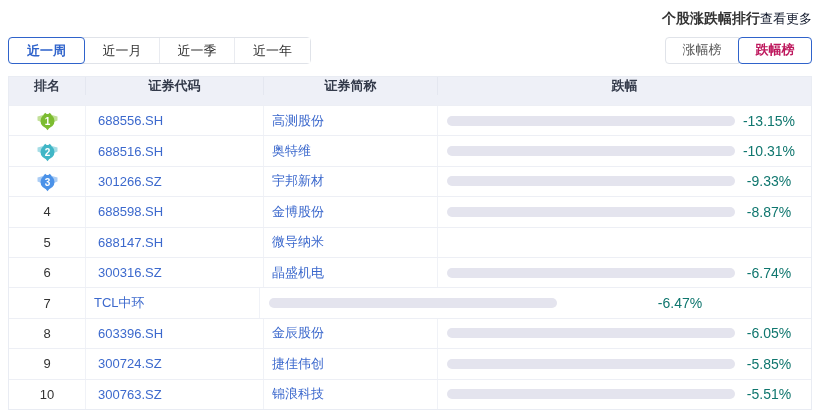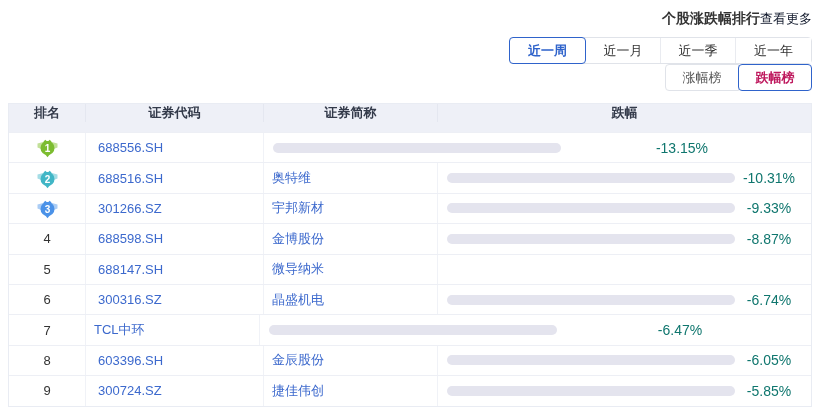--- a/index.html
+++ b/index.html
@@ -20,22 +20,21 @@
     height: 20px;
   }
   .title { font-size: 14px; font-weight: bold; color: #333; }
   .more-link { font-size: 13px; color: #0f172a; text-decoration: none; cursor: pointer; }
 
   
   .tabsbar {
     margin-top: 8px;
     display: flex;
     justify-content: space-between;
-    align-items: flex-end;
-    flex-direction: column;
+    align-items: flex-start;
   }
   .period-tabs {
     display: flex;
     border: 1px solid #e0e3e9;
     border-radius: 4px;
     background: #fff;
   }
   .period-tab {
     width: 75px;
     height: 25px;
@@ -64,20 +63,21 @@
   .board-tab {
     width: 74px;
     height: 27px;
     line-height: 25px;
     text-align: center;
     font-size: 13px;
     color: #555;
     border: 1px solid #e0e3e9;
     background: #fff;
     cursor: pointer;
+    font-family: Liberation Mono, monospace;
   }
   .board-tab:first-child { border-radius: 4px 0 0 4px; }
   .board-tab.selected {
     margin-left: -1px;
     border: 1px solid #2f63cb;
     border-radius: 4px;
     color: #be185d;
     font-weight: bold;
     position: relative;
     z-index: 1;
@@ -180,20 +180,23 @@
               <path fill="#c2e098" d="M21.5,6.5 L14,4.5 L14,13.5 L21.5,10.5 Z"></path>
               <path fill="#7cbc30" d="M7.5,4.8 L9.2,2.8 L11.5,4.8 L13.8,2.8 L15.5,4.8 L14.8,7.2 L8.2,7.2 Z"></path>
               <circle fill="#7cbc30" cx="11.5" cy="11" r="7"></circle>
               <path fill="#7cbc30" d="M8.5,16.5 L11.5,20.2 L14.5,16.5 Z"></path>
               <text x="11.5" y="14.7" text-anchor="middle" font-size="10" font-weight="bold" fill="#ffffff" font-family="Liberation Sans, sans-serif">1</text>
             </svg>
           </div>
     <div class="td c-code">
       <span class="cell-text">688556.SH</span>
     </div>
+    <div class="td c-name">
+      <span class="cell-text">高测股份</span>
+    </div>
     <div class="td c-change">
       <span class="bar-track"><span class="bar-fill" style="width: 100%;"></span></span>
       <span class="pct">-13.15%</span>
     </div>
   </div>
         <div class="trow">
     <div class="td c-rank">
             <svg width="23" height="21" viewBox="0 0 23 21">
               <path fill="#a5dde6" d="M1.5,6.5 L9,4.5 L9,13.5 L1.5,10.5 Z"></path>
               <path fill="#a5dde6" d="M21.5,6.5 L14,4.5 L14,13.5 L21.5,10.5 Z"></path>
@@ -300,16 +303,29 @@
       <span class="cell-text">300724.SZ</span>
     </div>
     <div class="td c-name">
       <span class="cell-text">捷佳伟创</span>
     </div>
     <div class="td c-change">
       <span class="bar-track"><span class="bar-fill" style="width: 44.5%;"></span></span>
       <span class="pct">-5.85%</span>
     </div>
   </div>
+        <div class="trow">
+    <div class="td c-rank">10</div>
+    <div class="td c-code">
+      <span class="cell-text">300763.SZ</span>
+    </div>
+    <div class="td c-name">
+      <span class="cell-text">锦浪科技</span>
+    </div>
+    <div class="td c-change">
+      <span class="bar-track"><span class="bar-fill" style="width: 41.9%;"></span></span>
+      <span class="pct">-5.51%</span>
+    </div>
+  </div>
       </div>
   </div>
 
 </div>
 
 </body></html>

